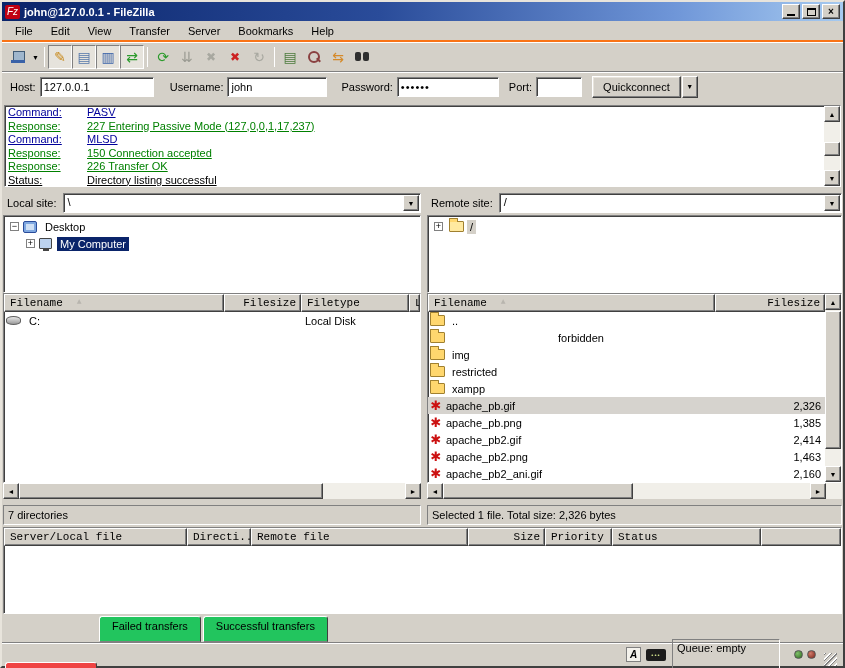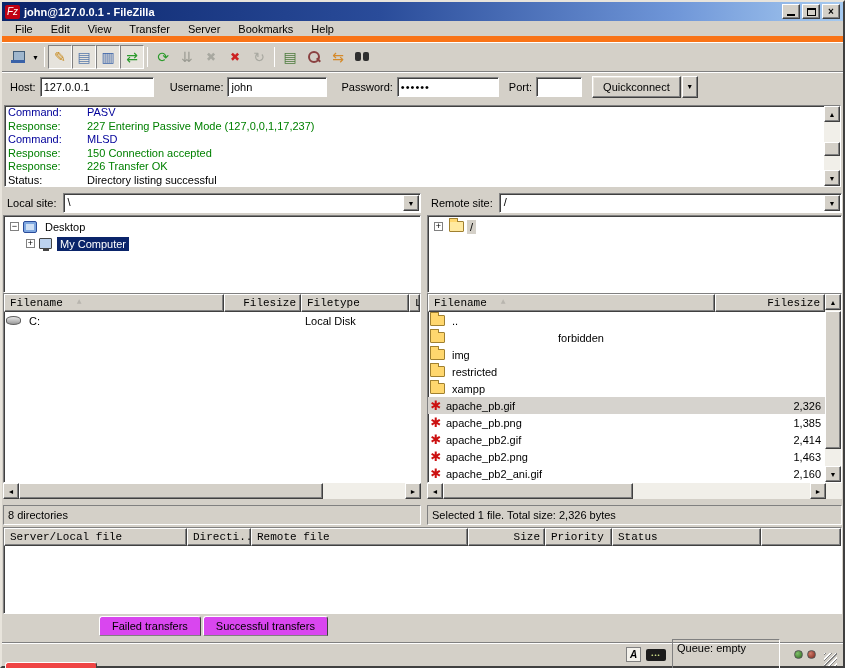--- a/index.html
+++ b/index.html
@@ -31,21 +31,21 @@
     border:1px solid; border-color:#fff #404040 #404040 #fff;
     box-shadow:inset -1px -1px 0 #808080;
     display:flex; align-items:center; justify-content:center;
     color:#000; font-size:10px; font-weight:bold; flex:none;
   }
   .glyph-min { width:8px; height:2px; background:#000; margin-top:7px; }
   .glyph-max { width:9px; height:8px; border:1px solid #000; border-top-width:2px; }
 
   
   .menubar { top:19px; height:21px; display:flex; align-items:center; padding-left:4px;
-             border-bottom:6px solid #f97316; }
+             border-bottom:2px solid #f97316; }
   .menu-item { padding:3px 9px; cursor:default; }
 
   
   .toolbar { top:40px; height:29px; display:flex; align-items:center; padding-left:4px;
              border-top:1px solid #fff; }
   .tbtn {
     width:24px; height:24px; display:flex; align-items:center; justify-content:center;
     border:1px solid transparent; position:relative;
   }
   .tbtn.pressed {
@@ -92,21 +92,21 @@
   .qc-dd { width:16px; height:22px; margin-left:1px; background:#d4d0c8;
     border:1px solid; border-color:#fff #404040 #404040 #fff;
     box-shadow:inset -1px -1px 0 #808080;
     display:flex; align-items:center; justify-content:center; font-size:7px; }
 
   
   .logpane { top:101px; height:86px; padding:2px; }
   .logbox { width:100%; height:100%; background:#fff;
     border:1px solid; border-color:#808080 #fff #fff #808080;
     box-shadow:inset 1px 1px 0 #404040; position:relative; overflow:hidden; }
-  .log-line { display:flex; line-height:13.5px; padding-left:3px; }
+  .log-line { display:flex; line-height:13.5px; padding-left:3px;text-decoration:underline; }
   .log-label { width:79px; flex:none; }
   .line-command { color:#00009a; }
   .line-response { color:#008000; }
   .line-status { color:#000; }
 
   
   .sb-btn { background:#d4d0c8; border:1px solid; border-color:#fff #404040 #404040 #fff;
     box-shadow:inset -1px -1px 0 #808080;
     display:flex; align-items:center; justify-content:center; font-size:7px; color:#000; }
   .sb-v { position:absolute; width:16px; background:#f1efe9; }
@@ -180,21 +180,21 @@
     border:1px solid; border-color:#808080 #fff #fff #808080; white-space:nowrap; overflow:hidden; }
 
   
   .queuearea { top:525px; height:87px; padding:0 1px; }
   .queuebox { width:100%; height:100%; background:#fff;
     border:1px solid; border-color:#808080 #fff #fff #808080;
     box-shadow:inset 1px 1px 0 #404040; overflow:hidden; }
 
   
   .tabsrow { top:612px; height:26px; padding-left:3px; display:flex; align-items:flex-start; padding-top:2px; }
-  .tab { height:20px; padding:3px 12px 0 12px; margin-right:2px; background:#d946ef;
+  .tab { height:26px; padding:3px 12px 0 12px; margin-right:2px; background:#22c55e;
     border:1px solid; border-color:#fff #404040 #808080 #fff; border-radius:3px 3px 0 0; }
   .tab.active { background:#ef4444; font-weight:bold; height:22px; border-bottom-color:#fff;margin-top:46px; }
 
   
   .statusbar { top:640px; height:24px; border-top:1px solid #808080; box-shadow:inset 0 1px 0 #fff;
     display:flex; align-items:center; justify-content:flex-end; padding-right:6px; }
   .ascii-badge { width:15px; height:15px; background:#f4f2ec; border:1px solid #808080;
     display:flex; align-items:center; justify-content:center; font-size:10px; font-style:italic;
     font-weight:bold; margin-right:5px; }
   .speed-badge { width:20px; height:12px; background:#1c1c1c; border-radius:2px; margin-right:6px;
@@ -500,21 +500,21 @@
       <div class="sb-h" style="position:relative; width:100%; margin-right:16px;">
         <div class="sb-btn" style="left:0;">◄</div>
         <div class="sb-thumb-h" style="left:16px; width:190px;"></div>
         <div class="sb-btn" style="right:16px;">►</div>
       </div>
     </div>
   </div>
 
   <div class="band statuslinerow">
     <div class="pane-l" style="padding:0 1px;">
-      <div class="statusline">8 directories</div>
+      <div class="statusline">7 directories</div>
     </div>
     <div class="pane-splitter"></div>
     <div class="pane-r" style="padding:0 1px;">
       <div class="statusline">Selected 1 file. Total size: 2,326 bytes</div>
     </div>
   </div>
 
   <div class="band queuearea">
     <div class="queuebox">
       <div class="lheader">

